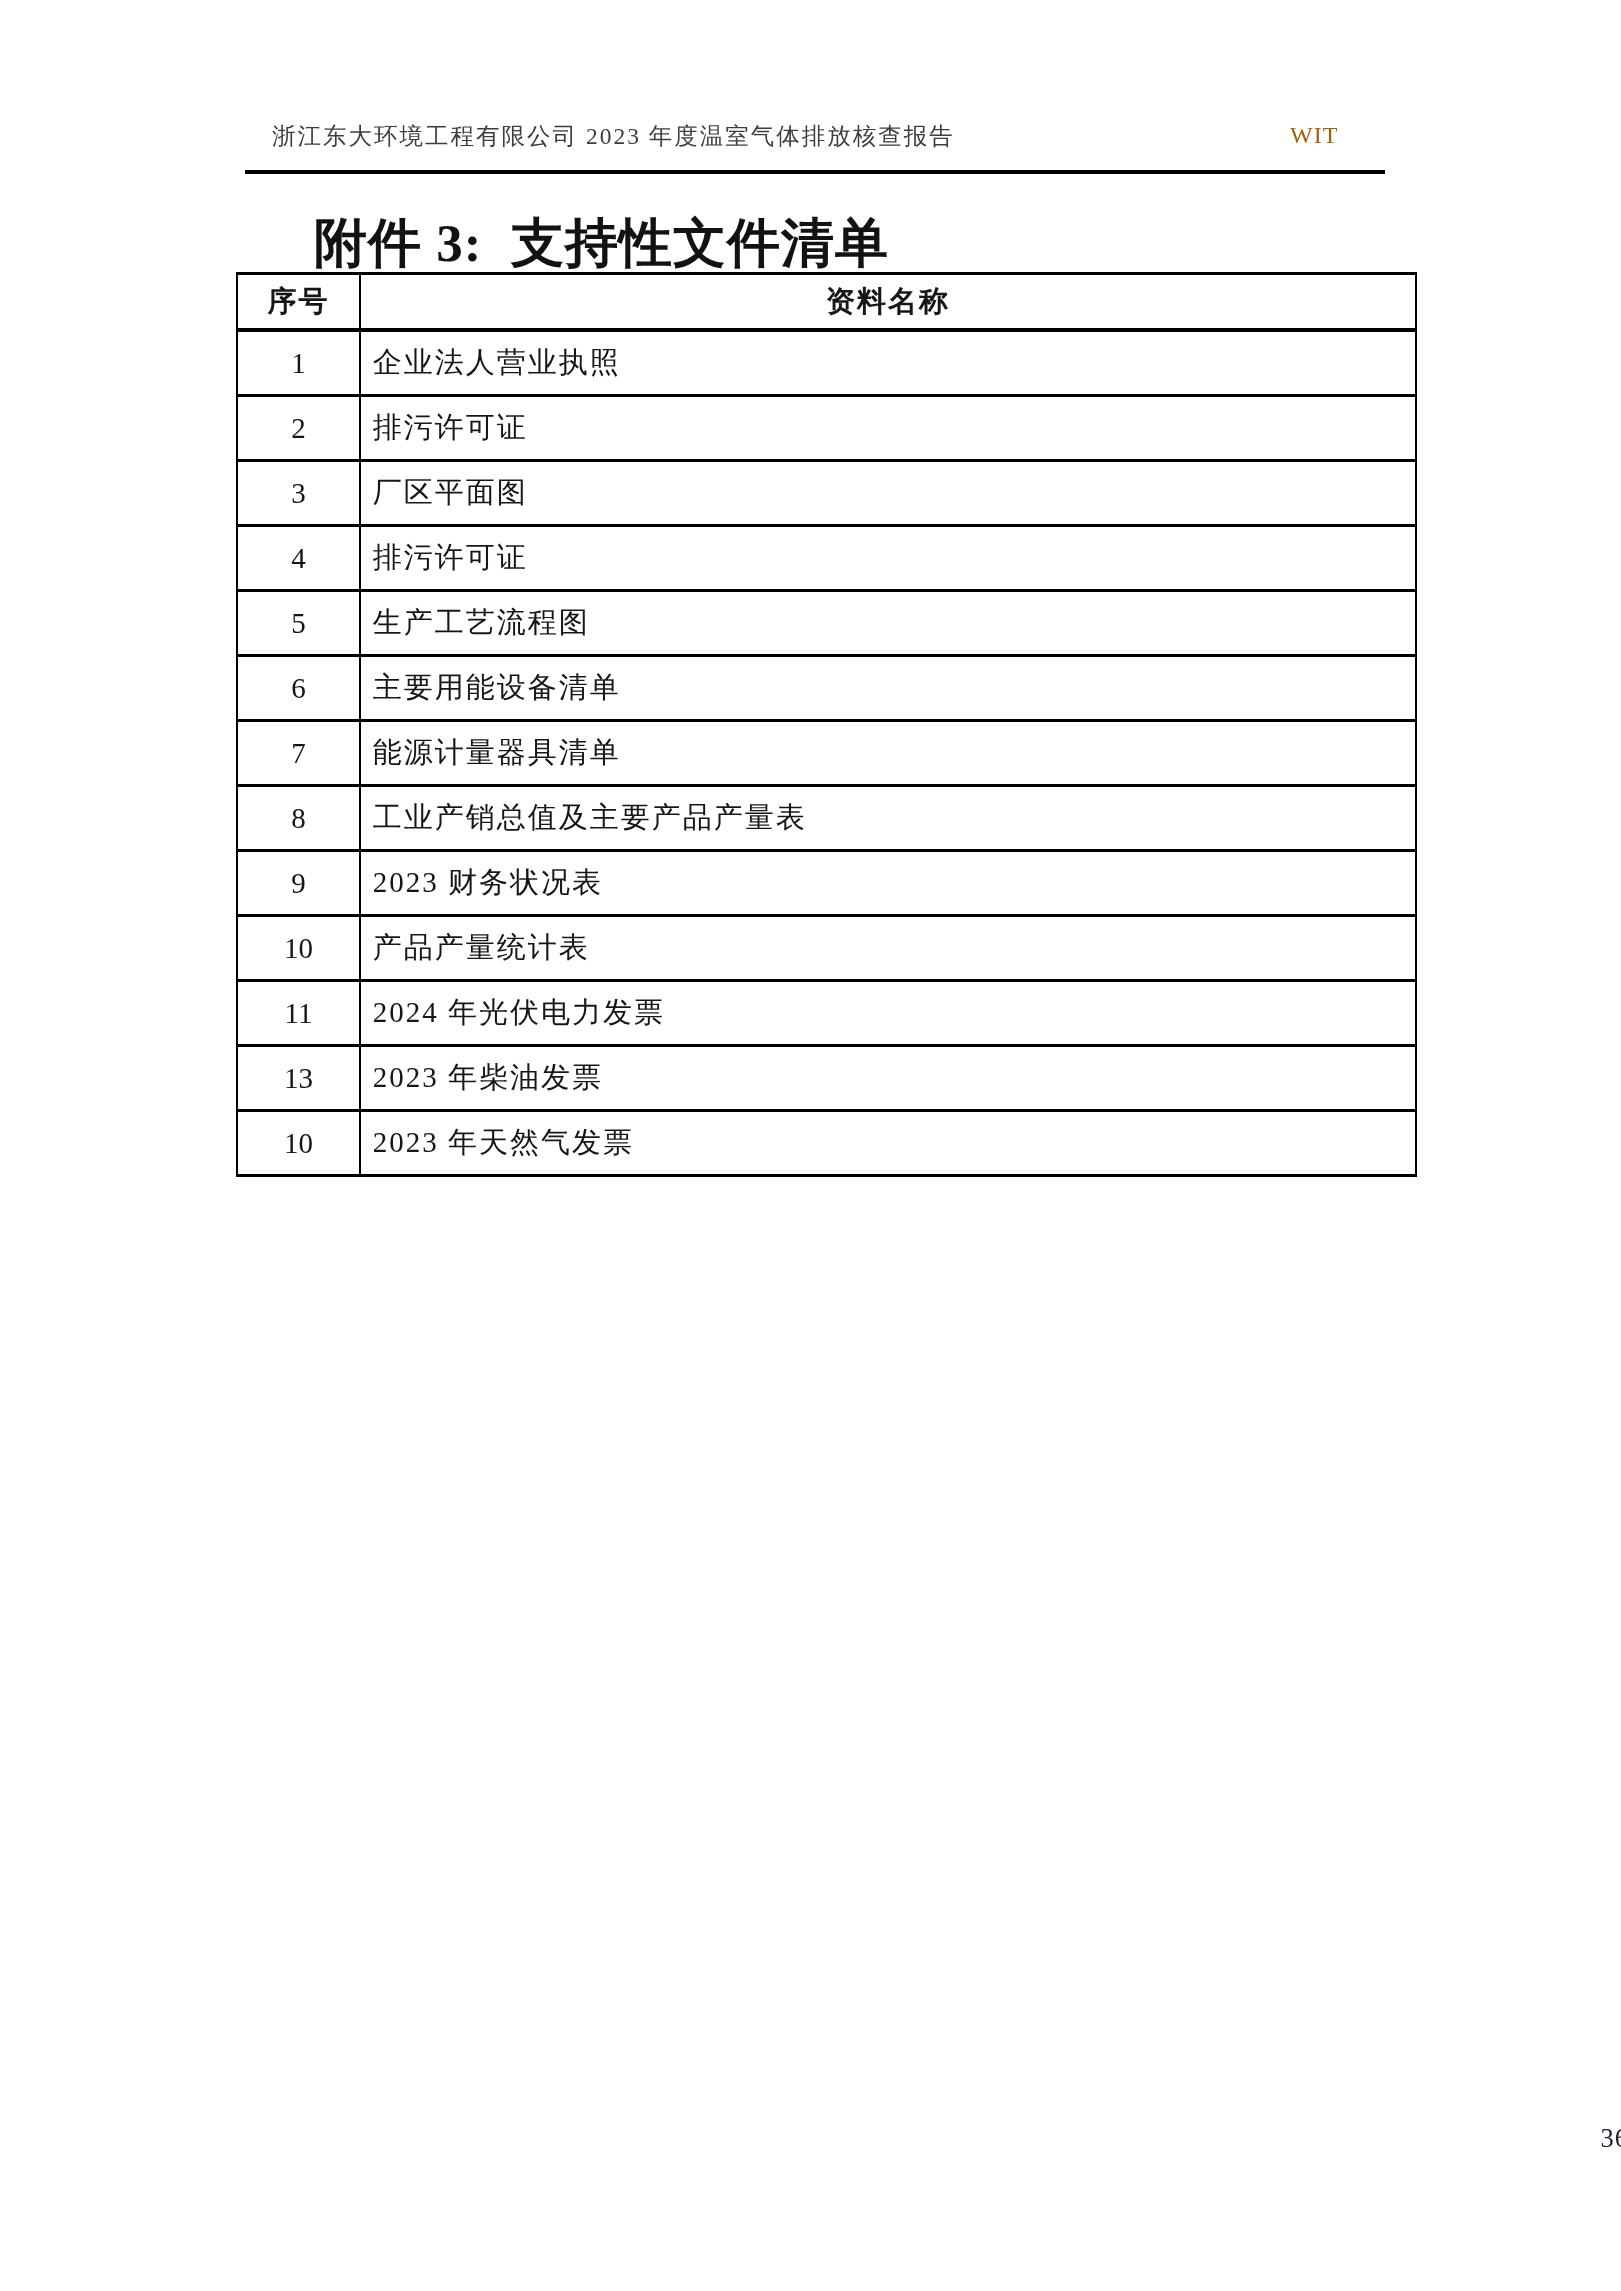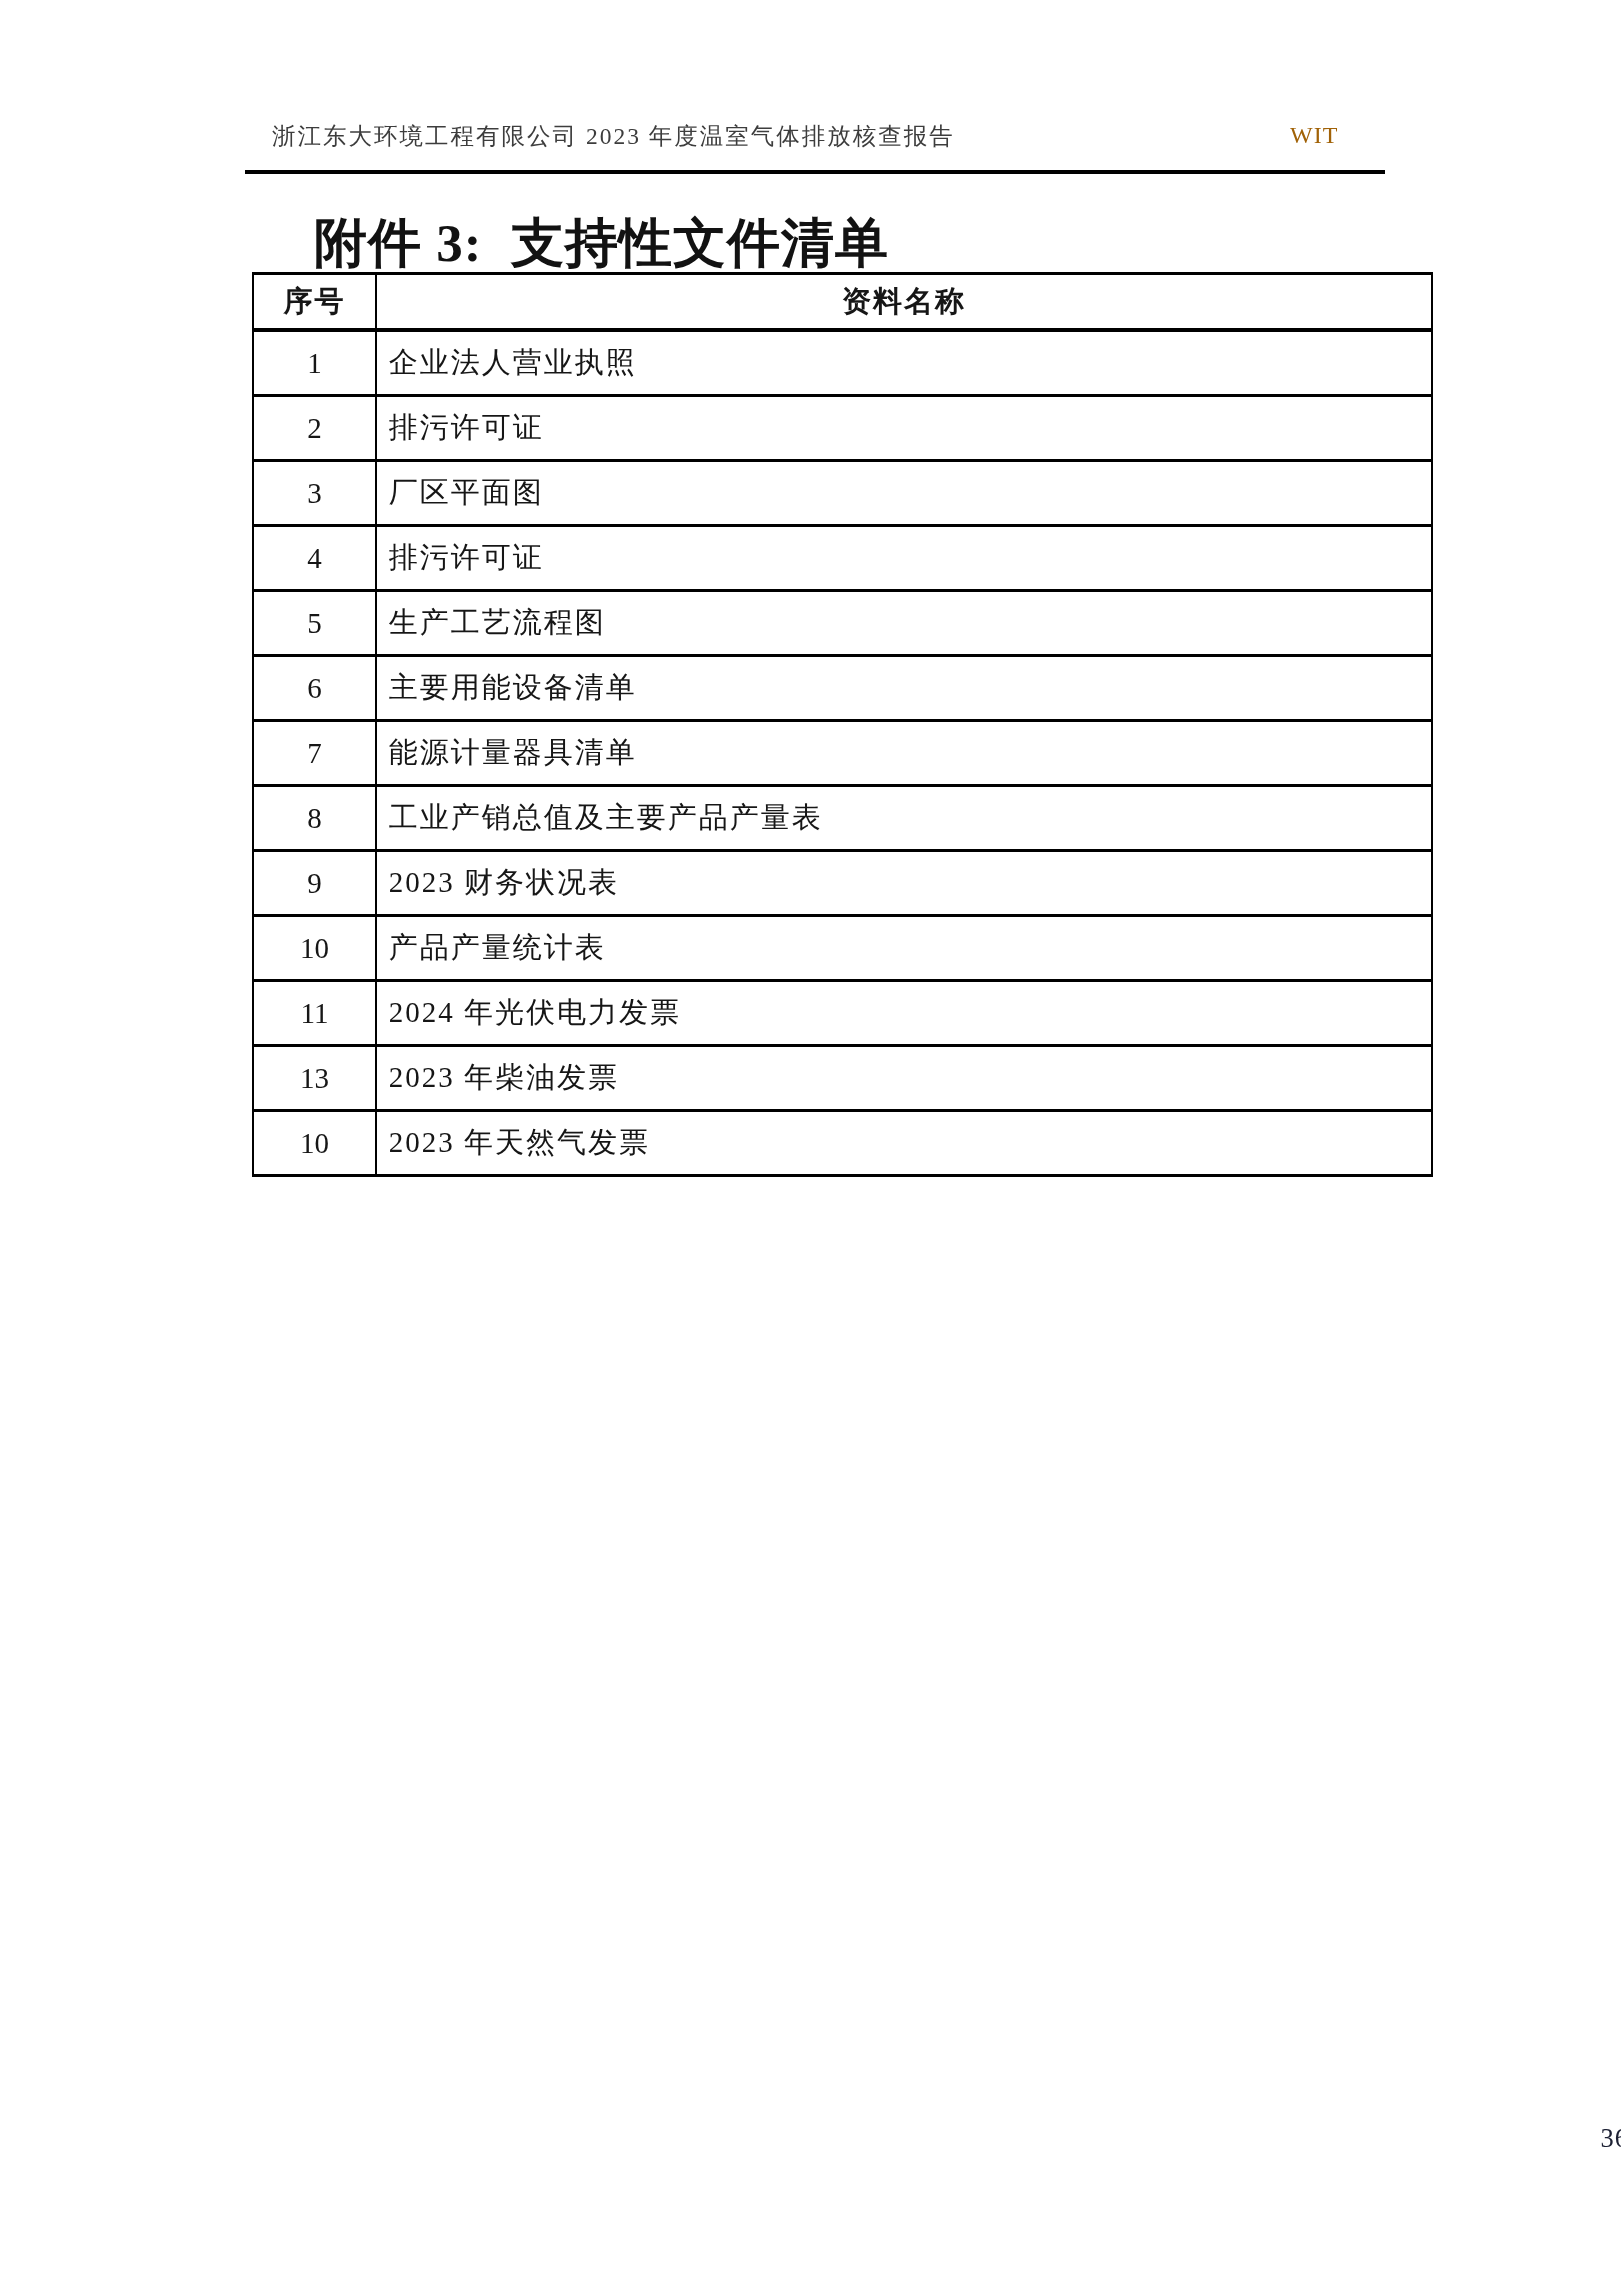--- a/index.html
+++ b/index.html
@@ -47,21 +47,21 @@
     left: 314px;
     top: 208px;
     font-size: 53px;
     font-weight: bold;
     color: #121212;
     white-space: pre;
     letter-spacing: 1px;
   }
   table.documents-table {
     position: absolute;
-    left: 252px;
+    left: 236px;
     top: 272px;
     width: 1181px;
     border-collapse: collapse;
     table-layout: fixed;
     font-size: 29px;
     color: #161616;
   }
   .documents-table th,
   .documents-table td {
     border-left: 2.9px solid #000;

